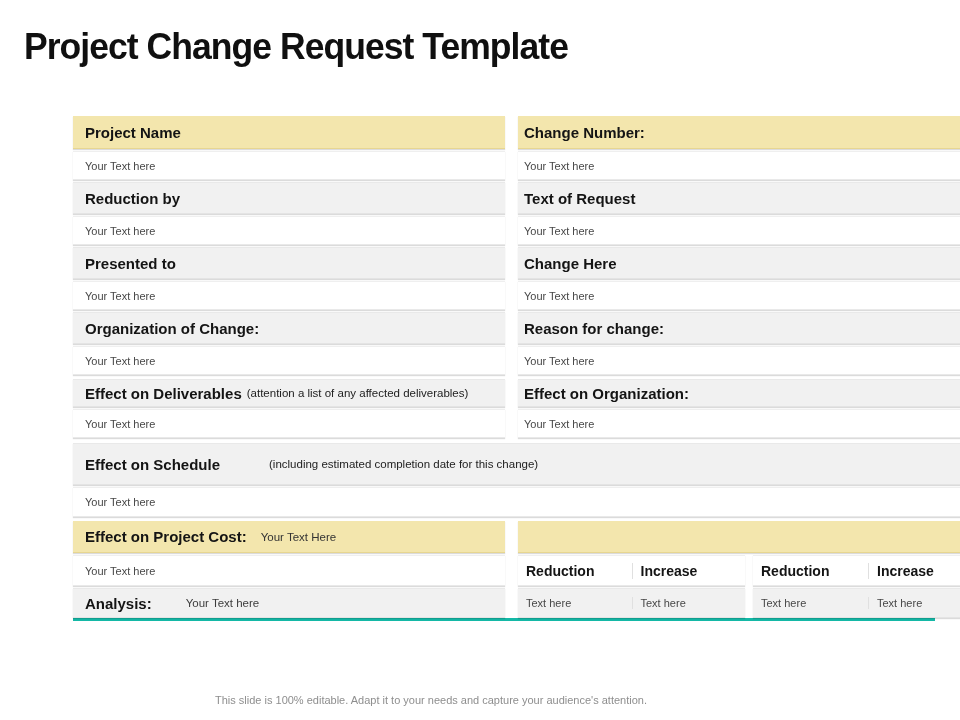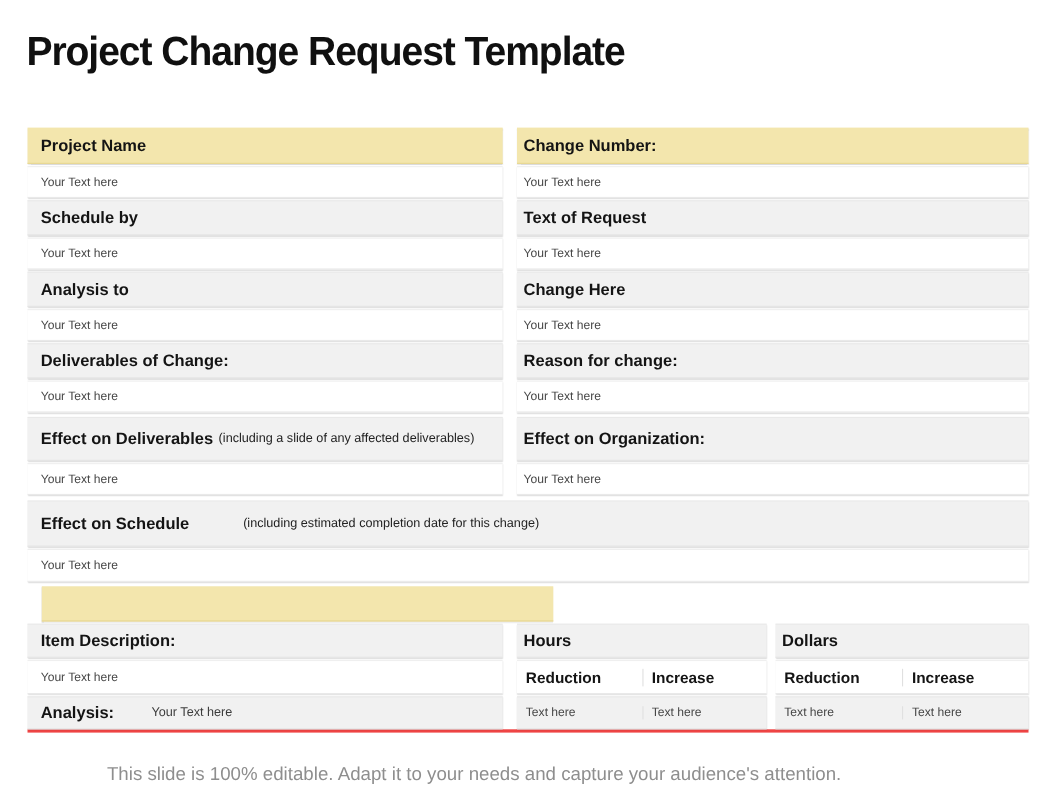--- a/index.html
+++ b/index.html
@@ -9,57 +9,57 @@
 
   .slide-title {
     position:absolute; left:24px; top:26px;
     font-size:37px; font-weight:bold; color:#101010;
     letter-spacing:-1px; transform:scaleX(0.96); transform-origin:left;
     white-space:nowrap;
   }
 
   .tbl { position:absolute; left:25px; top:116px; width:910px; }
 
-  .row { display:flex; margin-bottom:2px; }
+  .row { display:flex; margin-bottom:2px;margin-left:48px; }
   .gap13 { width:13px; flex:0 0 13px; }
   .gap8  { width:8px;  flex:0 0 8px; }
 
   .cell {
     display:flex; align-items:center;
     box-shadow:0 1px 1px rgba(0,0,0,0.14);
   }
   .col-left  { width:432px; flex:0 0 432px; padding-left:12px; }
   .col-right { width:465px; flex:0 0 465px; padding-left:6px; }
   .full      { width:910px; flex:0 0 910px; padding-left:12px; }
   .col-hours   { width:227px; flex:0 0 227px; padding-left:6px; }
   .col-dollars { width:230px; flex:0 0 230px; padding-left:6px; }
   .subgrp { display:flex; padding-left:0; }
   .subcell { flex:1 1 50%; display:flex; align-items:center; padding-left:8px; }
   .subcell + .subcell { border-left:1px solid #e0e0e0; }
 
   .h33 { height:33px; } .h29 { height:29px; } .h32 { height:32px; }
-  .h44 { height:40px; } .h42 { height:42px;gap:44px; } .h31 { height:31px; } .h30 { height:30px; }
+  .h44 { height:28px; } .h42 { height:42px;gap:44px; } .h31 { height:31px; } .h30 { height:30px; }
 
   .fill-yellow { background:#f3e6ad; border-bottom:1px solid #e7d691; }
   .fill-gray   { background:#f1f1f1; border-top:1px solid #e9e9e9; border-bottom:1px solid #e4e4e4; }
   .fill-white  { background:#ffffff; border-top:1px solid #efefef; border-bottom:1px solid #e9e9e9; }
 
   .lbl  { font-size:15px; font-weight:bold; color:#141414; white-space:nowrap; }
   .note { font-size:11.5px; font-weight:normal; color:#222; margin-left:5px; white-space:nowrap; }
   .val  { font-size:11px; color:#474747; white-space:nowrap; }
   .subhead { font-size:14px; font-weight:bold; color:#141414; }
   .cost-val { font-size:11.5px; color:#333; margin-left:14px; white-space:nowrap; }
   .analysis-val { font-size:11.5px; color:#3c3c3c; margin-left:34px; }
 
   .mb4 { margin-bottom:4px; } .mb5 { margin-bottom:5px; }
-  .gold-underline { border-bottom:3px solid #ef4444; }
+  .gold-underline { border-bottom:3px solid #14b8a6; }
 
   .slide-footer {
     position:absolute; left:0; top:694px; width:862px;
-    text-align:center; font-size:17px; color:#8e8e8e;
+    text-align:center; font-size:11px; color:#8e8e8e;
   }
 </style>
 </head>
 <body>
 
 <div class="slide">
 
   <div class="slide-title">Project Change Request Template</div>
 
   <div class="tbl">
@@ -79,82 +79,82 @@
         <span class="val">Your Text here</span>
       </div>
       <div class="gap13"></div>
       <div class="cell col-right h29 fill-white">
         <span class="val">Your Text here</span>
       </div>
     </div>
 
     <div class="row">
       <div class="cell col-left h32 fill-gray">
-        <span class="lbl">Schedule by</span>
+        <span class="lbl">Reduction by</span>
       </div>
       <div class="gap13"></div>
       <div class="cell col-right h32 fill-gray">
         <span class="lbl">Text of Request</span>
       </div>
     </div>
 
     <div class="row">
       <div class="cell col-left h29 fill-white">
         <span class="val">Your Text here</span>
       </div>
       <div class="gap13"></div>
       <div class="cell col-right h29 fill-white">
         <span class="val">Your Text here</span>
       </div>
     </div>
 
     <div class="row">
       <div class="cell col-left h32 fill-gray">
-        <span class="lbl">Analysis to</span>
+        <span class="lbl">Presented to</span>
       </div>
       <div class="gap13"></div>
       <div class="cell col-right h32 fill-gray">
         <span class="lbl">Change Here</span>
       </div>
     </div>
 
     <div class="row">
       <div class="cell col-left h29 fill-white">
         <span class="val">Your Text here</span>
       </div>
       <div class="gap13"></div>
       <div class="cell col-right h29 fill-white">
         <span class="val">Your Text here</span>
       </div>
     </div>
 
     <div class="row">
       <div class="cell col-left h32 fill-gray">
-        <span class="lbl">Deliverables of Change:</span>
+        <span class="lbl">Organization of Change:</span>
       </div>
       <div class="gap13"></div>
       <div class="cell col-right h32 fill-gray">
         <span class="lbl">Reason for change:</span>
       </div>
     </div>
 
     <div class="row mb4">
       <div class="cell col-left h29 fill-white">
         <span class="val">Your Text here</span>
       </div>
       <div class="gap13"></div>
       <div class="cell col-right h29 fill-white">
         <span class="val">Your Text here</span>
       </div>
     </div>
 
     <div class="row">
       <div class="cell col-left h44 fill-gray">
         <span class="lbl">Effect on Deliverables</span>
-        <span class="note">(including a slide of any affected deliverables)</span>
+        <span class="note">(attention a list of any affected deliverables)</span>
       </div>
       <div class="gap13"></div>
       <div class="cell col-right h44 fill-gray">
         <span class="lbl">Effect on Organization:</span>
       </div>
     </div>
 
     <div class="row mb5">
       <div class="cell col-left h29 fill-white">
         <span class="val">Your Text here</span>
@@ -171,37 +171,28 @@
         <span class="note">(including estimated completion date for this change)</span>
       </div>
     </div>
     <div class="row mb4">
       <div class="cell full h30 fill-white">
         <span class="val">Your Text here</span>
       </div>
     </div>
 
     <div class="row">
+      <div class="cell col-left h32 fill-yellow">
+        <span class="lbl">Effect on Project Cost:</span>
+        <span class="cost-val">Your Text Here</span>
+      </div>
       <div class="gap13"></div>
       <div class="cell col-right h32 fill-yellow"></div>
     </div>
 
-    <div class="row">
-      <div class="cell col-left h31 fill-gray">
-        <span class="lbl">Item Description:</span>
-      </div>
-      <div class="gap13"></div>
-      <div class="cell col-hours h31 fill-gray">
-        <span class="lbl">Hours</span>
-      </div>
-      <div class="gap8"></div>
-      <div class="cell col-dollars h31 fill-gray">
-        <span class="lbl">Dollars</span>
-      </div>
-    </div>
 
     <div class="row">
       <div class="cell col-left h31 fill-white">
         <span class="val">Your Text here</span>
       </div>
       <div class="gap13"></div>
       <div class="cell col-hours h31 fill-white subgrp">
         <div class="subcell">
           <span class="subhead">Reduction</span>
         </div>

